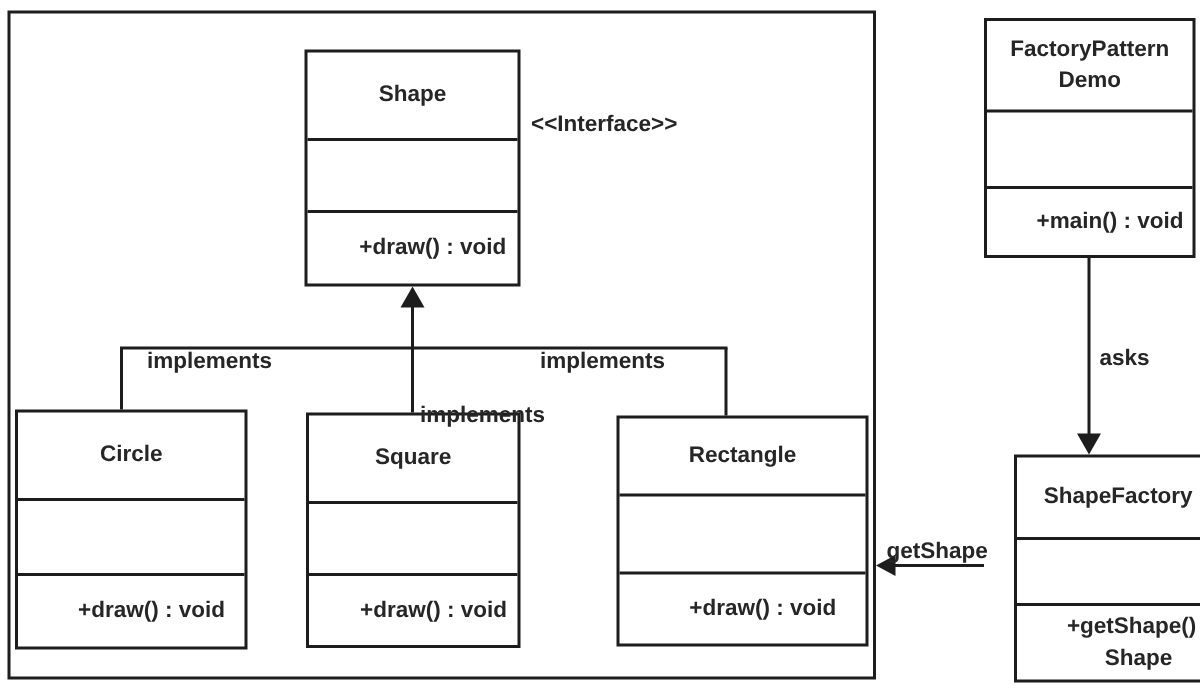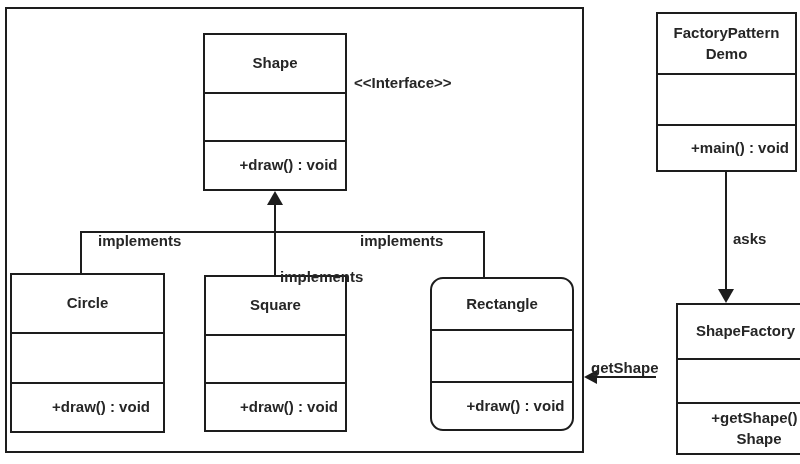--- a/index.html
+++ b/index.html
@@ -34,21 +34,21 @@
     border-top:2px solid var(--line);flex:1 1 auto;box-sizing:border-box;
     display:flex;align-items:center;justify-content:center;text-align:center;
     white-space:pre-line;line-height:1.35;padding-left:27px;
   }
   #cls-shape{left:203px;top:33px;width:144px;height:158px;}
   #cls-shape .c-title{height:57px;}  #cls-shape .c-attrs{height:48px;}
   #cls-circle{left:10px;top:273px;width:155px;height:160px;}
   #cls-circle .c-title{height:57px;} #cls-circle .c-attrs{height:50px;}
   #cls-square{left:204px;top:275px;width:143px;height:157px;}
   #cls-square .c-title{height:57px;} #cls-square .c-attrs{height:48px;}
-  #cls-rectangle{left:430px;top:277px;width:144px;height:154px;border-radius:13px;}
+  #cls-rectangle{left:411px;top:277px;width:168px;height:154px;}
   #cls-rectangle .c-title{height:50px;} #cls-rectangle .c-attrs{height:52px;}
   #cls-demo{left:656px;top:12px;width:141px;height:160px;}
   #cls-demo .c-title{height:59px;} #cls-demo .c-attrs{height:51px;}
   #cls-factory{left:656px;top:303px;width:139px;height:152px;margin-left:20px;}
   #cls-factory .c-title{height:53px;} #cls-factory .c-attrs{height:44px;}
   
   .line{position:absolute;background:var(--line);}
   #ln-impl-h{left:80px;top:231px;width:405px;height:2px;}
   #ln-impl-v-circle{left:80px;top:232px;width:2px;height:41px;}
   #ln-impl-v-rect{left:483px;top:232px;width:2px;height:45px;}

